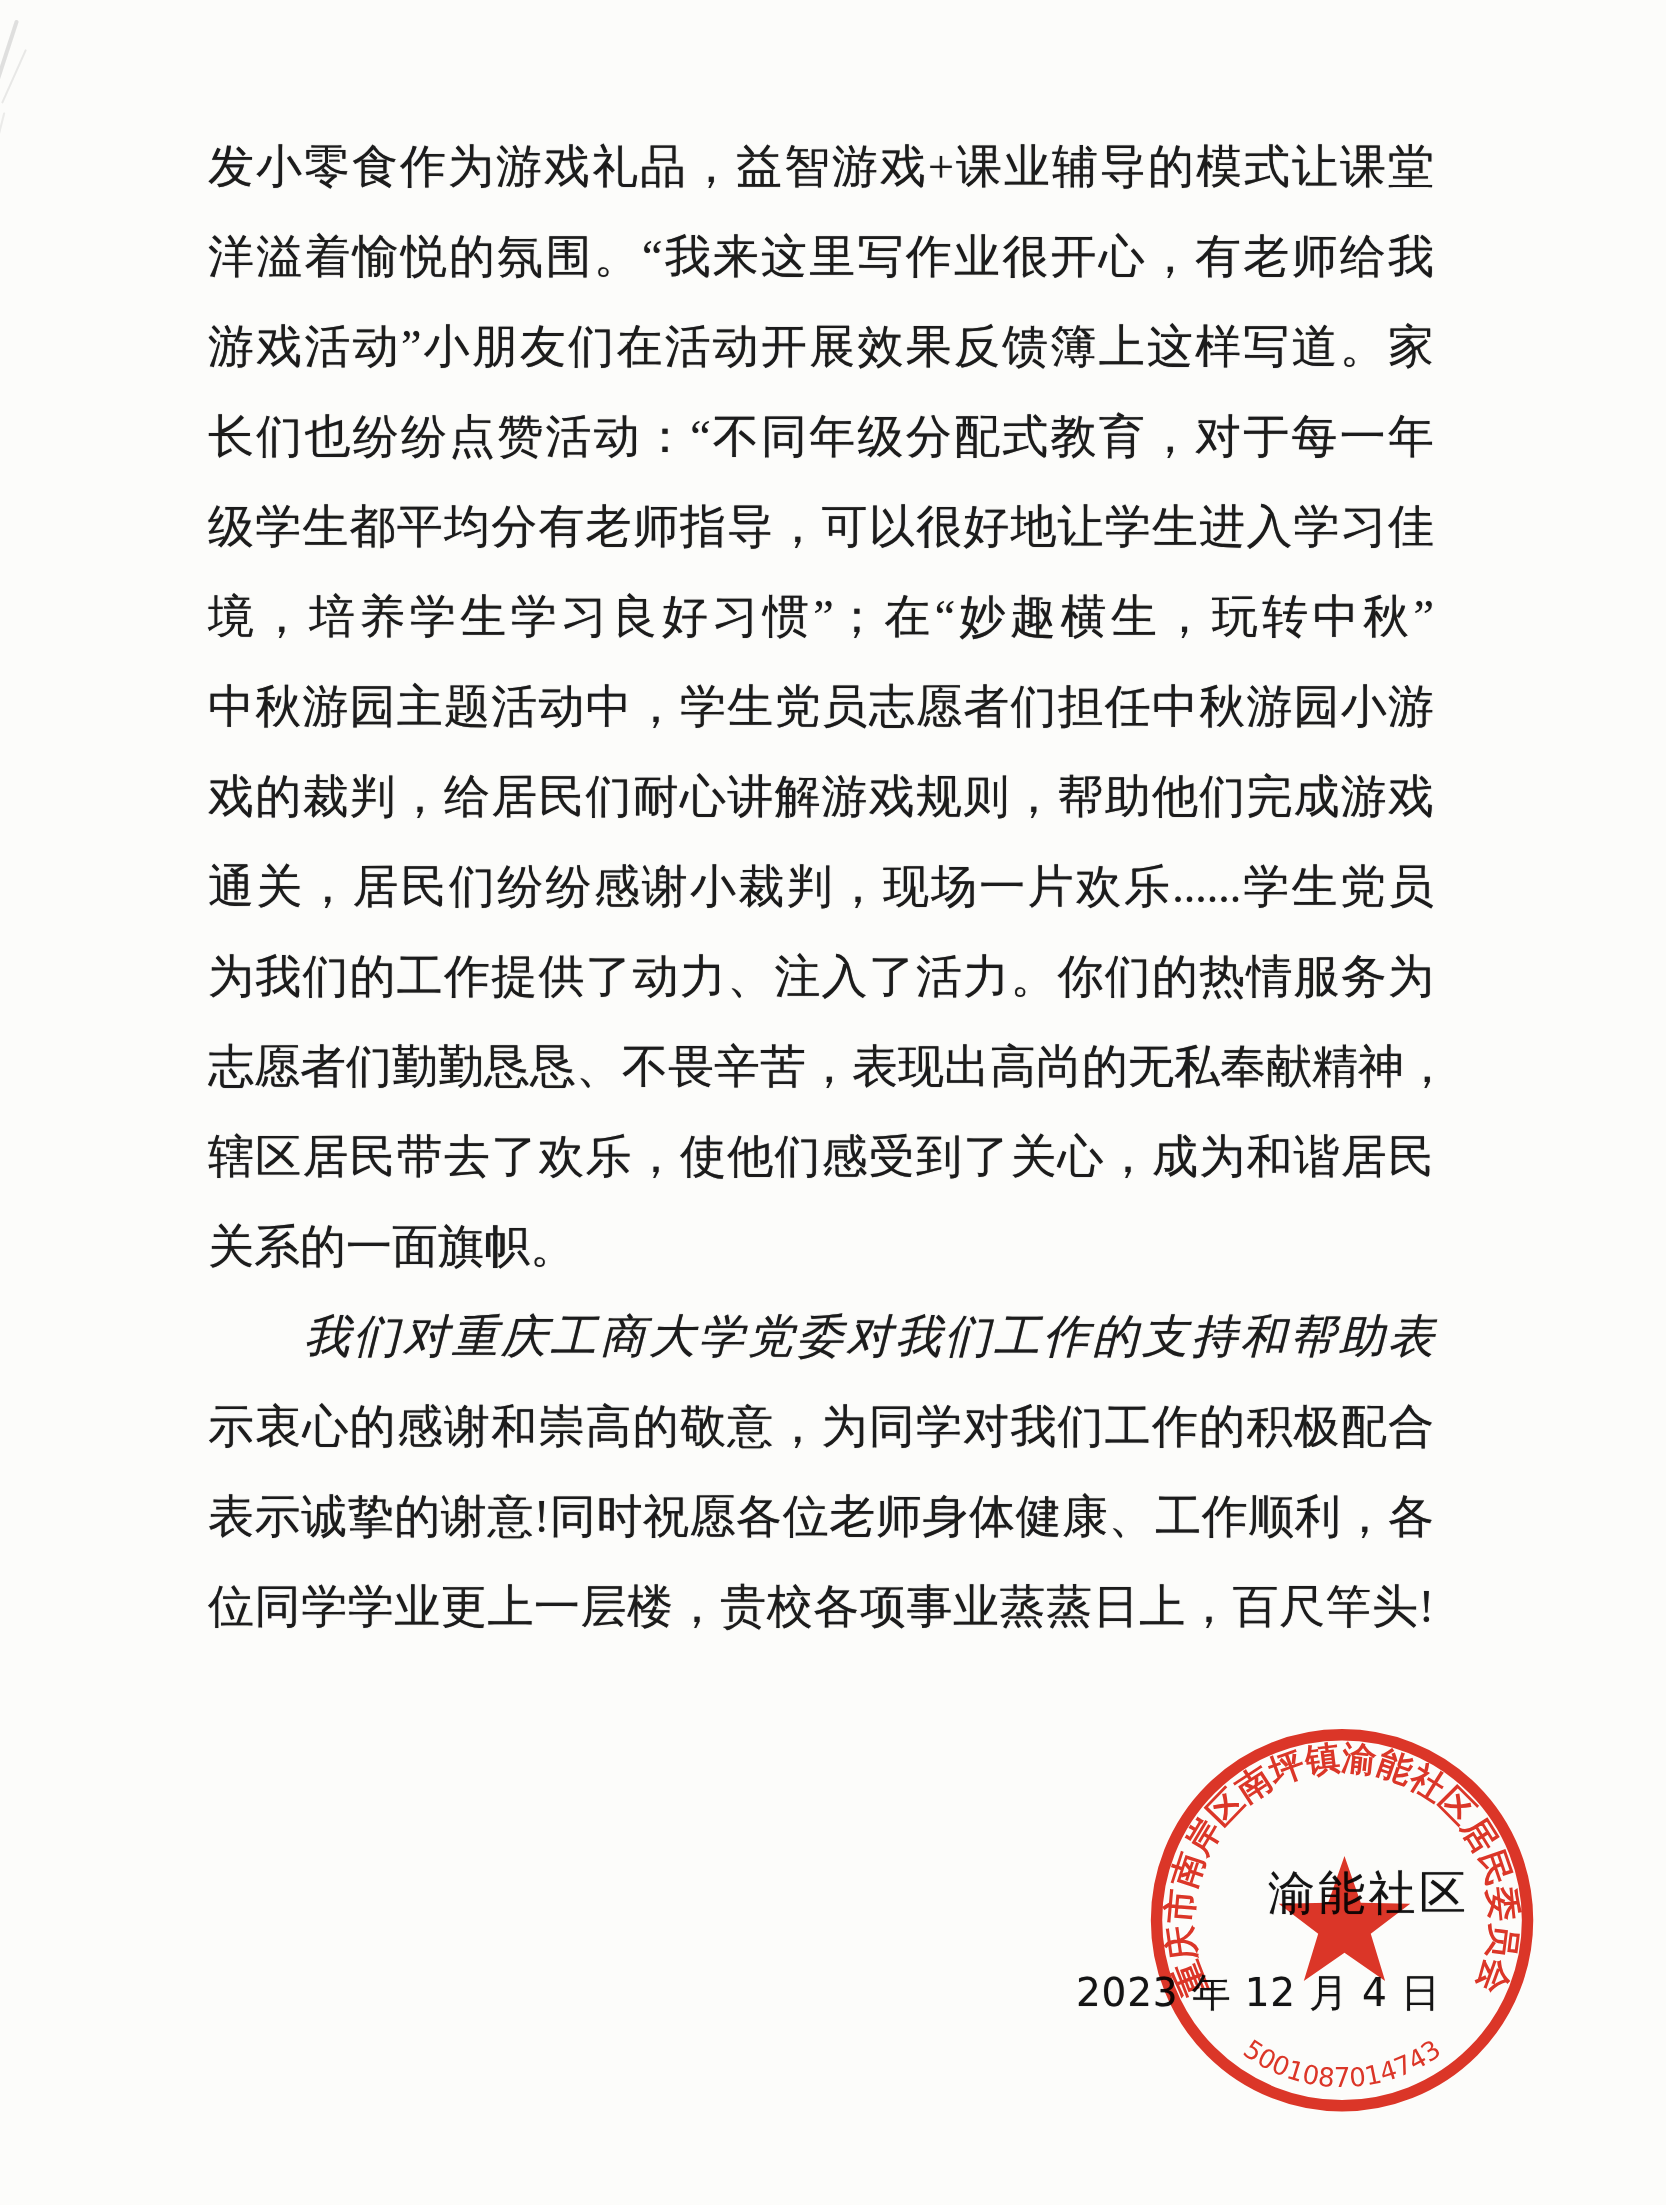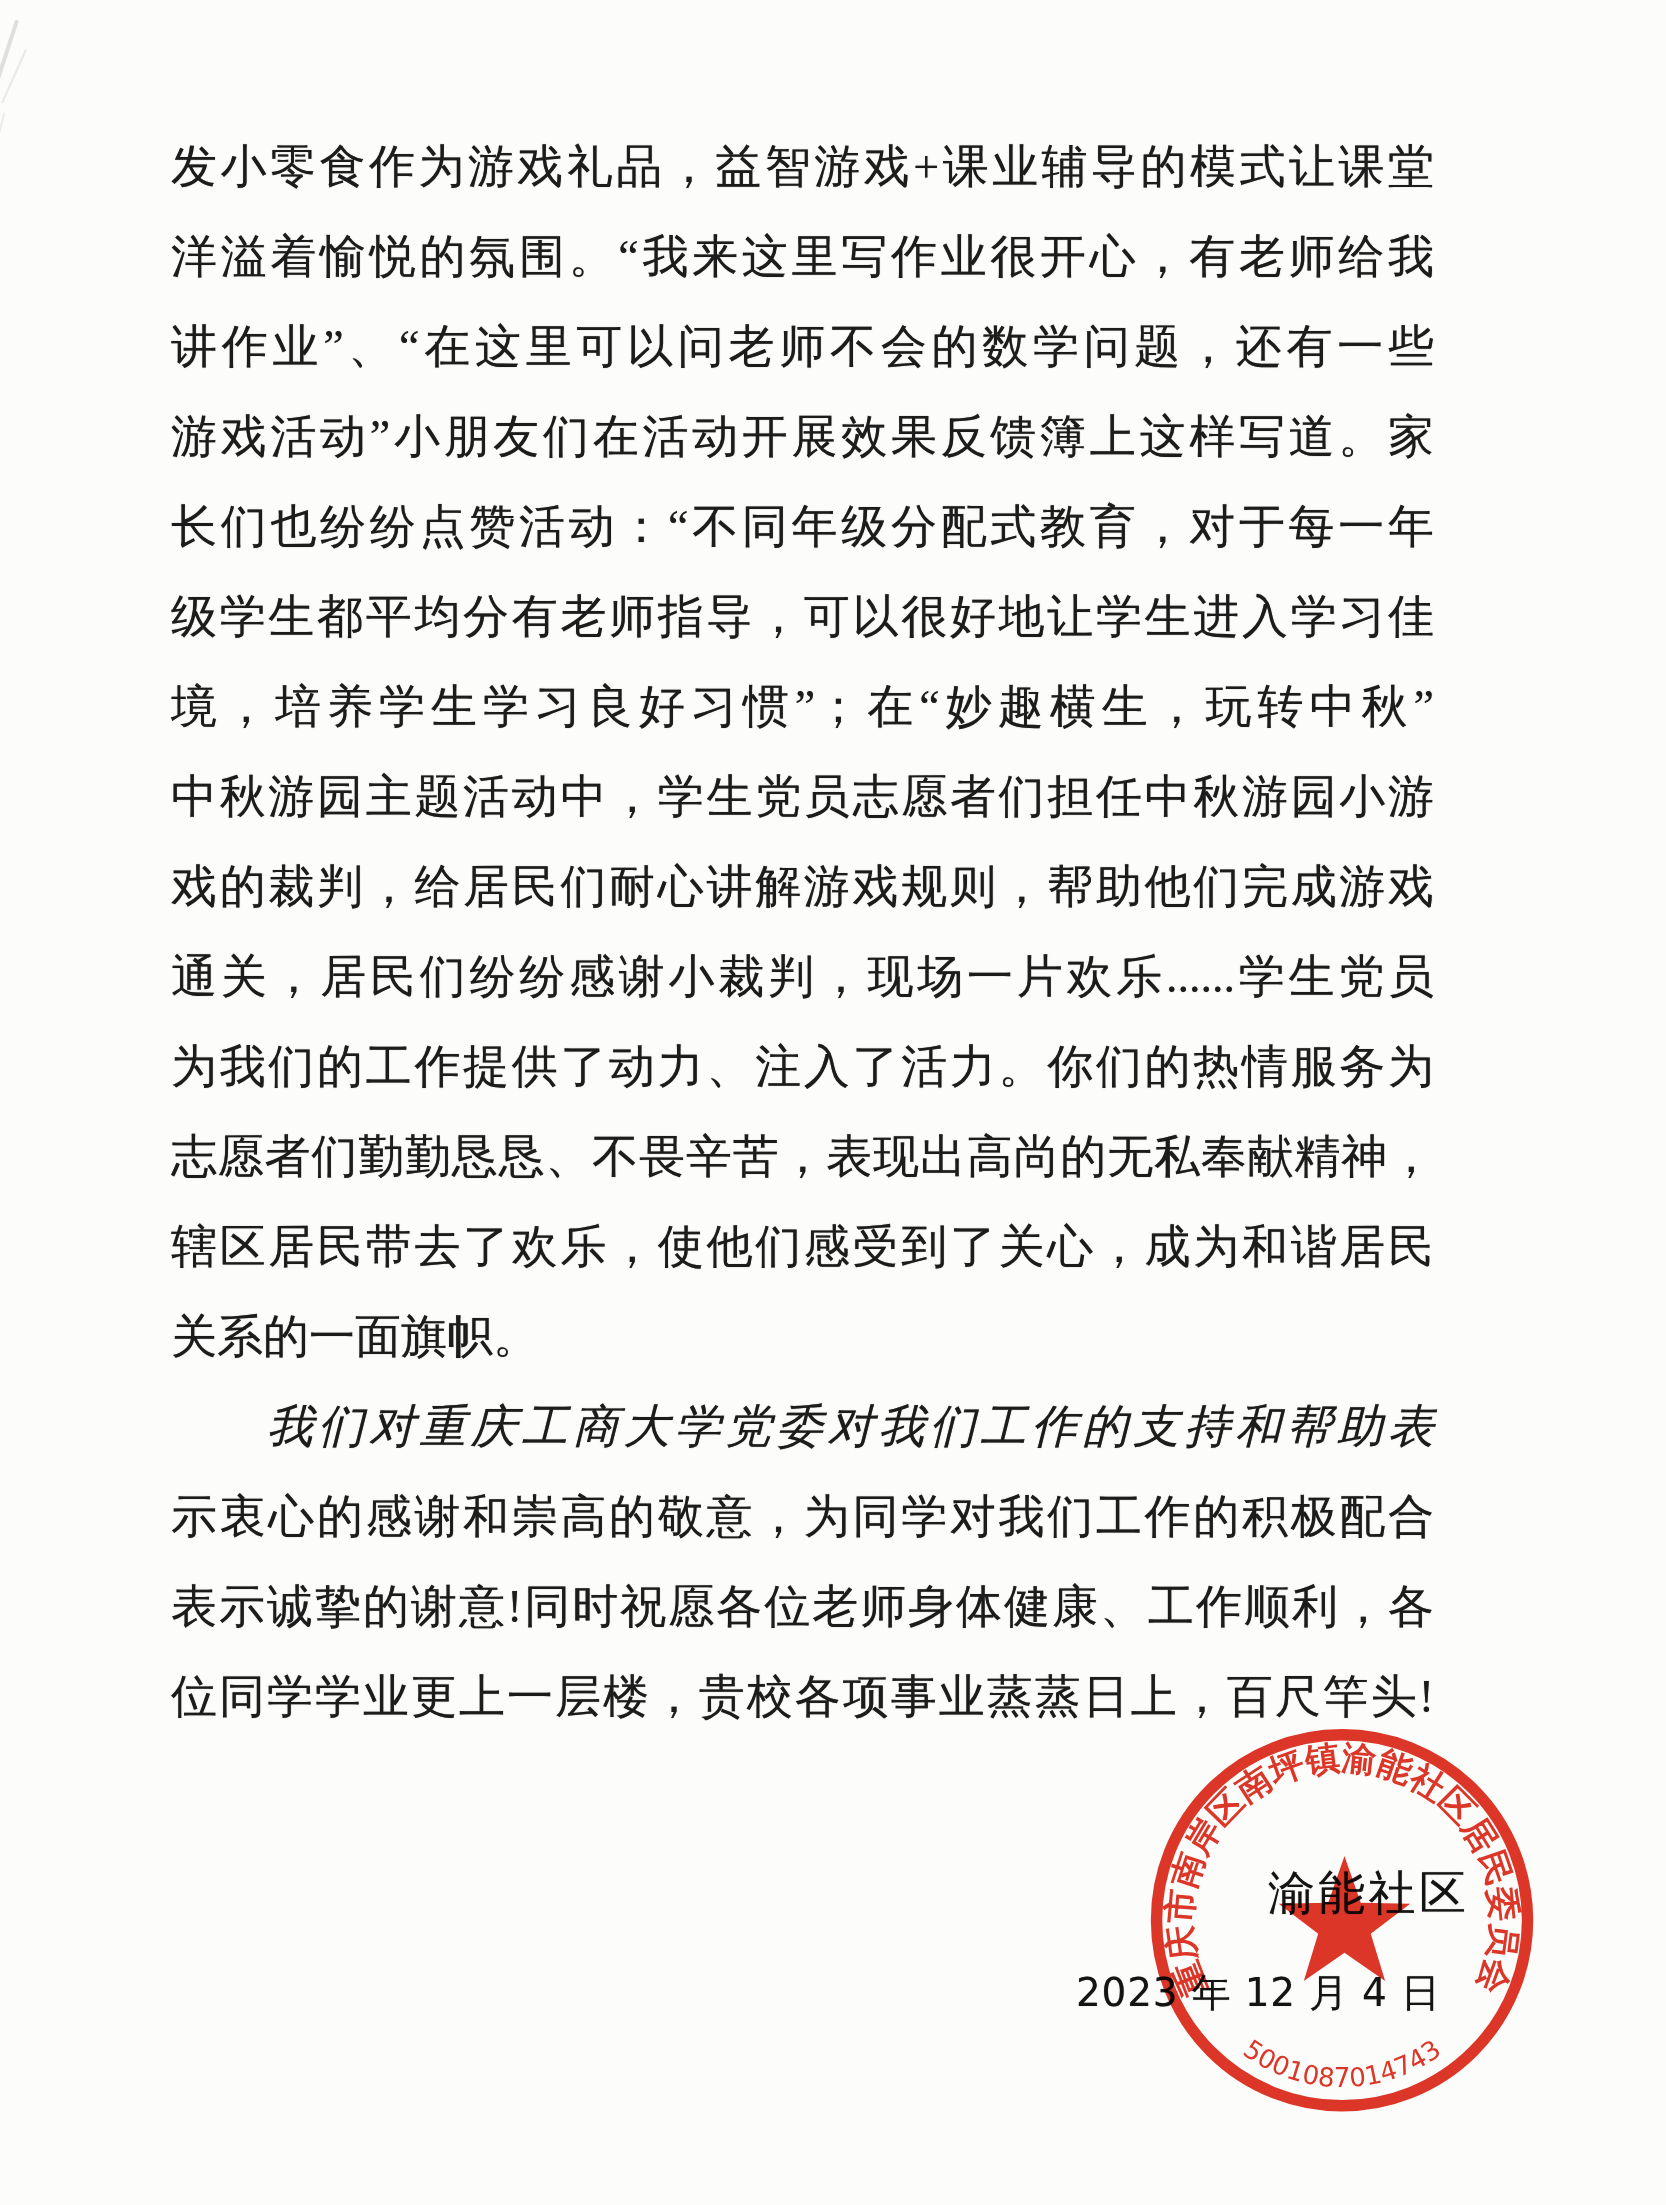--- a/index.html
+++ b/index.html
@@ -32,20 +32,21 @@
     font-size:46px;
     line-height:90px;
     color:var(--ink);
     text-shadow:0 0 0.8px rgba(20,20,20,.65);
   }
   .line{
     text-align:justify;
     text-align-last:justify;
     white-space:nowrap;
     height:90px;
+    margin-left:37px;
   }
   .line.no-just{
     text-align:center;
     text-align-last:left;
   }
   .line.indent{
     text-indent:96px;
     font-style:italic;
   }
   .sig-name{
@@ -89,21 +90,20 @@
 
 <div class="page">
 
   <div class="artifact a1"></div>
   <div class="artifact a2"></div>
   <div class="artifact a3"></div>
 
   <div class="letter-body">
     <div class="line">发小零食作为游戏礼品，益智游戏+课业辅导的模式让课堂</div>
     <div class="line">洋溢着愉悦的氛围。“我来这里写作业很开心，有老师给我</div>
-    <div class="line">讲作业”、“在这里可以问老师不会的数学问题，还有一些</div>
     <div class="line">游戏活动”小朋友们在活动开展效果反馈簿上这样写道。家</div>
     <div class="line">长们也纷纷点赞活动：“不同年级分配式教育，对于每一年</div>
     <div class="line">级学生都平均分有老师指导，可以很好地让学生进入学习佳</div>
     <div class="line">境，培养学生学习良好习惯”；在“妙趣横生，玩转中秋”</div>
     <div class="line">中秋游园主题活动中，学生党员志愿者们担任中秋游园小游</div>
     <div class="line">戏的裁判，给居民们耐心讲解游戏规则，帮助他们完成游戏</div>
     <div class="line">通关，居民们纷纷感谢小裁判，现场一片欢乐......学生党员</div>
     <div class="line">为我们的工作提供了动力、注入了活力。你们的热情服务为</div>
     <div class="line">志愿者们勤勤恳恳、不畏辛苦，表现出高尚的无私奉献精神，</div>
     <div class="line">辖区居民带去了欢乐，使他们感受到了关心，成为和谐居民</div>

